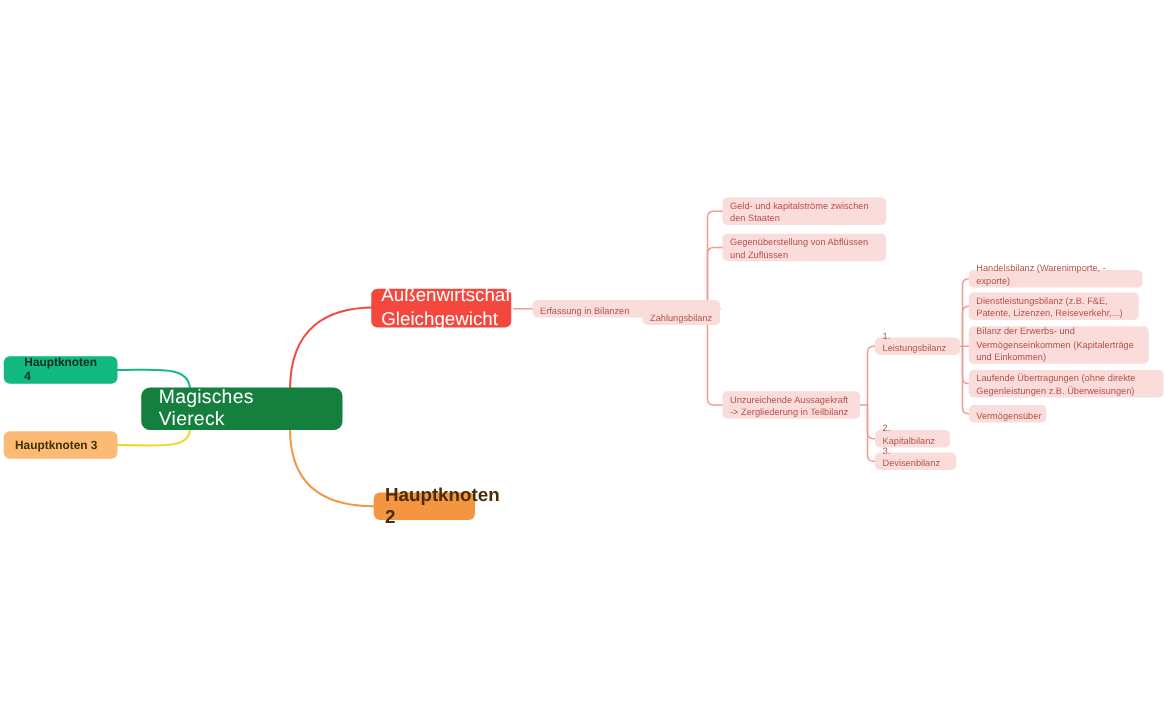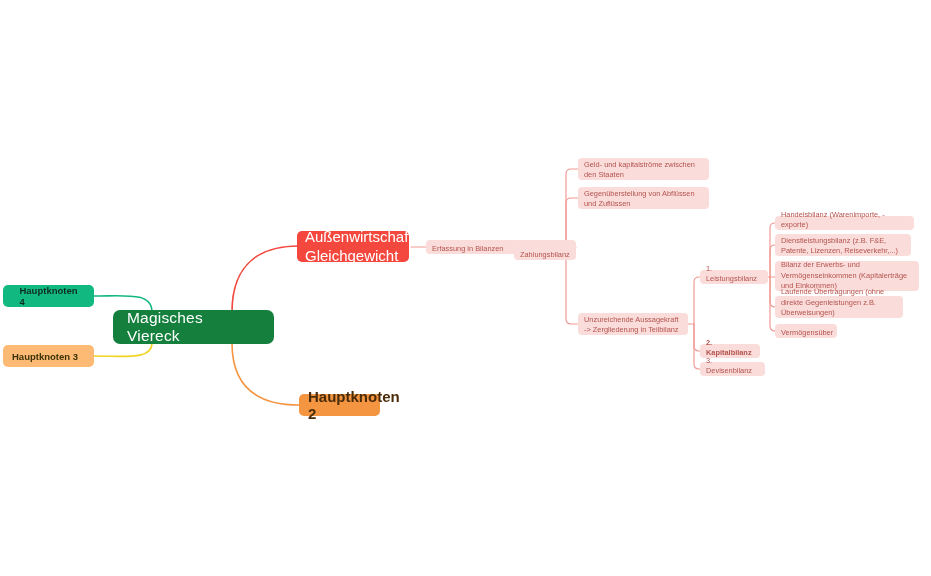--- a/index.html
+++ b/index.html
@@ -106,26 +106,26 @@
     padding: 0 6px;
     border-radius: 4px;
     align-items: flex-end;
   }
   .n-erfassung   { left: 426px; top: 240px; width: 92px;  height: 14px; }
   .n-zahlungs    { left: 514px; top: 240px; width: 62px;  height: 20px; }
   .n-geld        { left: 578px; top: 158px; width: 131px; height: 22px; }
   .n-gegen       { left: 578px; top: 187px; width: 131px; height: 22px; }
   .n-unzur       { left: 578px; top: 313px; width: 110px; height: 22px; }
   .n-leistung    { left: 700px; top: 270px; width: 68px;  height: 14px; }
-  .n-kapital     { left: 700px; top: 344px; width: 60px;  height: 14px; font-weight: bold; }
+  .n-kapital     { left: 700px; top: 344px; width: 60px;  height: 14px; }
   .n-devisen     { left: 700px; top: 362px; width: 65px;  height: 14px; }
   .n-handels     { left: 775px; top: 216px; width: 139px; height: 14px; }
   .n-dienst      { left: 775px; top: 234px; width: 136px; height: 22px; }
   .n-bilanz      { left: 775px; top: 261px; width: 144px; height: 30px; }
-  .n-laufende    { left: 775px; top: 296px; width: 128px; height: 22px; }
+  .n-laufende    { left: 775px; top: 296px; width: 156px; height: 22px; }
   .n-vermoegen   { left: 775px; top: 324px; width: 62px;  height: 14px; }
 </style>
 </head>
 <body>
 
 <div id="canvas">
 
   <svg id="edges" viewBox="0 0 931 576" xmlns="http://www.w3.org/2000/svg">
     <g fill="none" stroke-width="1.3" stroke-linecap="round">
 

